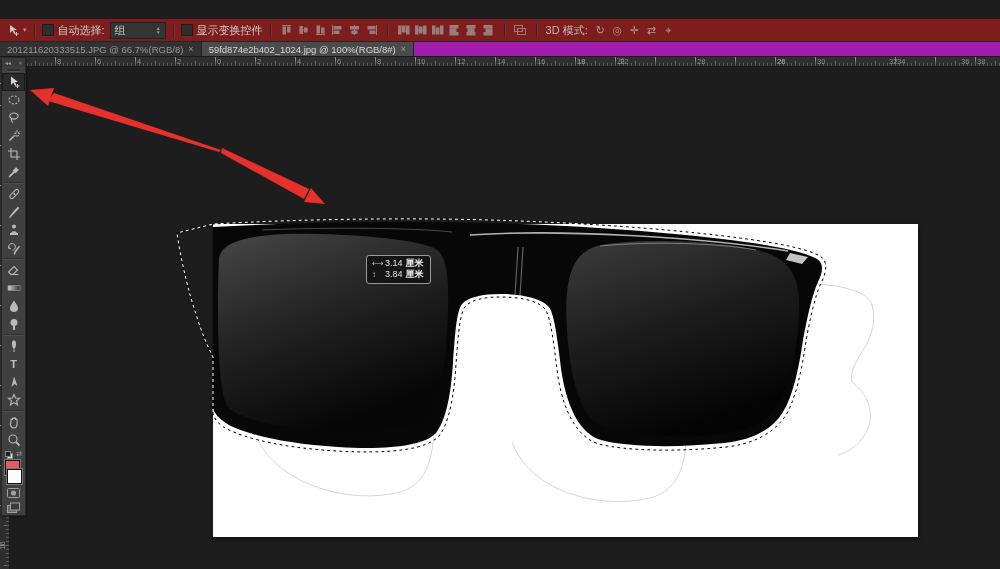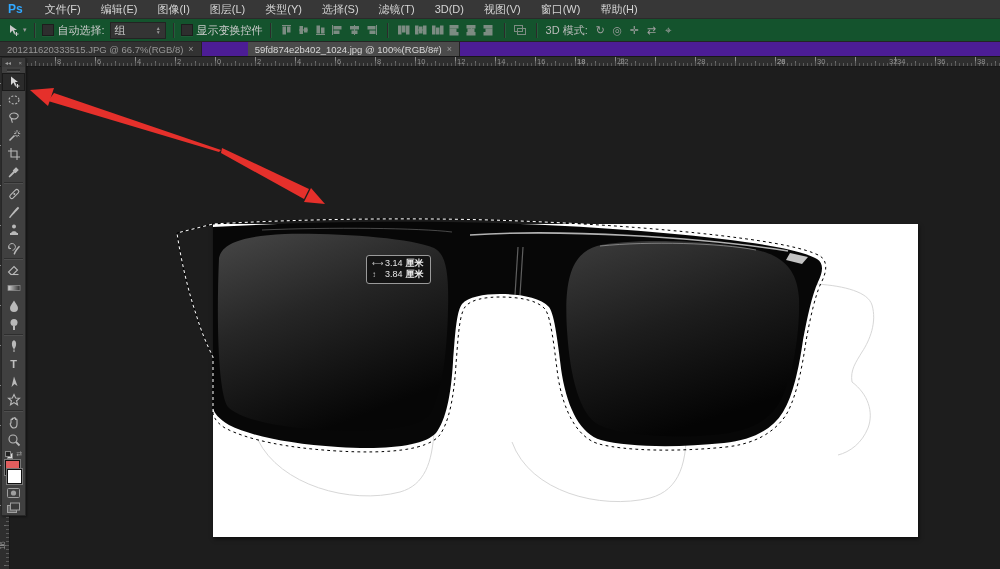--- a/index.html
+++ b/index.html
@@ -5,40 +5,40 @@
   html,body{margin:0;padding:0;background:#111;}
   .screen{position:relative;width:1000px;height:569px;overflow:hidden;
     font-family:"Liberation Sans","DejaVu Sans",sans-serif;
     -webkit-font-smoothing:antialiased;background:#1d1d1d;}
   
   .menubar{position:absolute;left:0;top:0;width:100%;height:18px;background:#373737;
     display:flex;align-items:center;border-bottom:1px solid #2a2a2a;z-index:30;}
   .pslogo{color:#31a8ff;font-weight:bold;font-size:12px;margin:0 12px 0 8px;letter-spacing:0;}
   .menu-item{color:#d4d4d4;font-size:11px;padding:0 10px;line-height:18px;cursor:default;}
   
-  .optionsbar{position:absolute;left:0;top:19px;width:100%;height:22px;background:#14532d;
+  .optionsbar{position:absolute;left:0;top:19px;width:100%;height:22px;background:#7f1d1d;
     display:flex;align-items:center;border-bottom:1px solid #242424;z-index:30;font-size:11px;color:#cccccc;}
   .toolchip{display:flex;align-items:center;margin-left:6px;gap:3px;}
   .toolchip .dd{color:#9a9a9a;font-size:7px;}
   .vsep{width:1px;height:15px;background:#2b2b2b;box-shadow:1px 0 0 rgba(255,255,255,.07);margin:0 7px;}
   .cb{width:10px;height:10px;background:#2e2e2e;border:1px solid #1d1d1d;
     box-shadow:0 1px 0 rgba(255,255,255,.05);margin-right:4px;}
   .sel{display:flex;align-items:center;justify-content:space-between;background:#343434;
     border:1px solid #232323;height:15px;width:46px;padding:0 4px;margin-left:5px;color:#cfcfcf;}
   .sel .ud{display:flex;flex-direction:column;font-size:5px;line-height:4px;color:#9a9a9a;}
   .ai{display:flex;align-items:center;justify-content:center;width:17px;height:16px;opacity:.75;}
   .ai svg{stroke:#9f9f9f;fill:#9f9f9f;}
   .mode3d{color:#bcbcbc;margin:0 4px 0 2px;}
   .tdico{color:#9f9f9f;font-size:11px;width:17px;text-align:center;}
   
-  .tabbar{position:absolute;left:0;top:42px;width:100%;height:14px;background:#4c1d95;
+  .tabbar{position:absolute;left:0;top:42px;width:100%;height:14px;background:#a21caf;
     display:flex;z-index:30;border-bottom:1px solid #181818;}
   .tab{display:flex;align-items:center;gap:5px;padding:0 7px;font-size:9.5px;color:#969696;
     background:#323232;border-right:1px solid #222;white-space:nowrap;}
-  .tab.active{background:#4b4b4b;color:#d8d8d8;margin-left:46px;}
+  .tab.active{background:#4b4b4b;color:#d8d8d8;}
   .tab .tclose{color:#9a9a9a;font-size:9px;}
   
   .hruler{position:absolute;left:0;top:57px;width:100%;height:9px;background:#2e2e2e;z-index:20;
     border-bottom:1px solid #181818;
     background-image:
       repeating-linear-gradient(90deg,#5a5a5a 0 1px,transparent 1px 4px),
       repeating-linear-gradient(90deg,#6a6a6a 0 1px,transparent 1px 20px),
       repeating-linear-gradient(90deg,#8a8a8a 0 1px,transparent 1px 40px);
     background-size:100% 3px,100% 5px,100% 9px;
     background-position:3px bottom,15px bottom,15px bottom;
@@ -88,36 +88,20 @@
     font-size:9px;line-height:11px;white-space:nowrap;}
   .mtip .row{display:flex;gap:3px;align-items:center;}
   .mtip .tt-ico{color:#bdbdbd;font-size:8px;width:10px;}
   .mtip .tt-unit{font-weight:bold;color:#f2f2f2;}
 </style>
 </head>
 <body>
 
 <div class="screen">
 
-  <div class="menubar">
-    <span class="pslogo" style="color: rgb(49, 168, 255);">Ps</span>
-    <nav id="menu-items" style="display:flex;">
-        <span class="menu-item">文件(F)</span>
-        <span class="menu-item">编辑(E)</span>
-        <span class="menu-item">图像(I)</span>
-        <span class="menu-item">图层(L)</span>
-        <span class="menu-item">类型(Y)</span>
-        <span class="menu-item">选择(S)</span>
-        <span class="menu-item">滤镜(T)</span>
-        <span class="menu-item">3D(D)</span>
-        <span class="menu-item">视图(V)</span>
-        <span class="menu-item">窗口(W)</span>
-        <span class="menu-item">帮助(H)</span>
-      </nav>
-  </div>
 
   <div class="optionsbar">
     <div class="toolchip">
       <svg width="14" height="14" viewBox="0 0 14 14">
         <path d="M4,2 L4,10 L6.5,7.5 L8,11 L9.5,10.2 L8,7 L11,7 Z" fill="#c9c9c9" stroke="none"></path>
         <path d="M10.5,9 v4 M8.5,11 h4" stroke="#c9c9c9" stroke-width="1"></path>
       </svg>
       <span class="dd">▾</span>
     </div>
     <div class="vsep"></div>
@@ -265,21 +249,21 @@
       <span class="rlab" style="left: 537px;">16</span>
       <span class="rlab" style="left: 577px; font-weight: bold;">18</span>
       <span class="rlab" style="left: 617px; font-family: Liberation Serif, serif;">20</span>
       <span class="rlab" style="left: 620px;">22</span>
       <span class="rlab" style="left: 697px;">28</span>
       <span class="rlab" style="left: 737px; margin-left: 40px;">26</span>
       <span class="rlab" style="left: 777px;">28</span>
       <span class="rlab" style="left: 817px;">30</span>
       <span class="rlab" style="left: 857px; padding-left: 32px;">32</span>
       <span class="rlab" style="left: 897px;">34</span>
-      <span class="rlab" style="left: 937px;">36</span>
+      <span class="rlab" style="left: 937px; padding-left: 24px;">36</span>
       <span class="rlab" style="left: 977px;">38</span>
     </div>
   <div class="vruler" id="vruler">
       <span class="rlab" style="top: 474px;">16</span>
     </div>
 
   <div class="image-area"></div>
 
   <div class="toolbar">
     <div class="tb-head">

